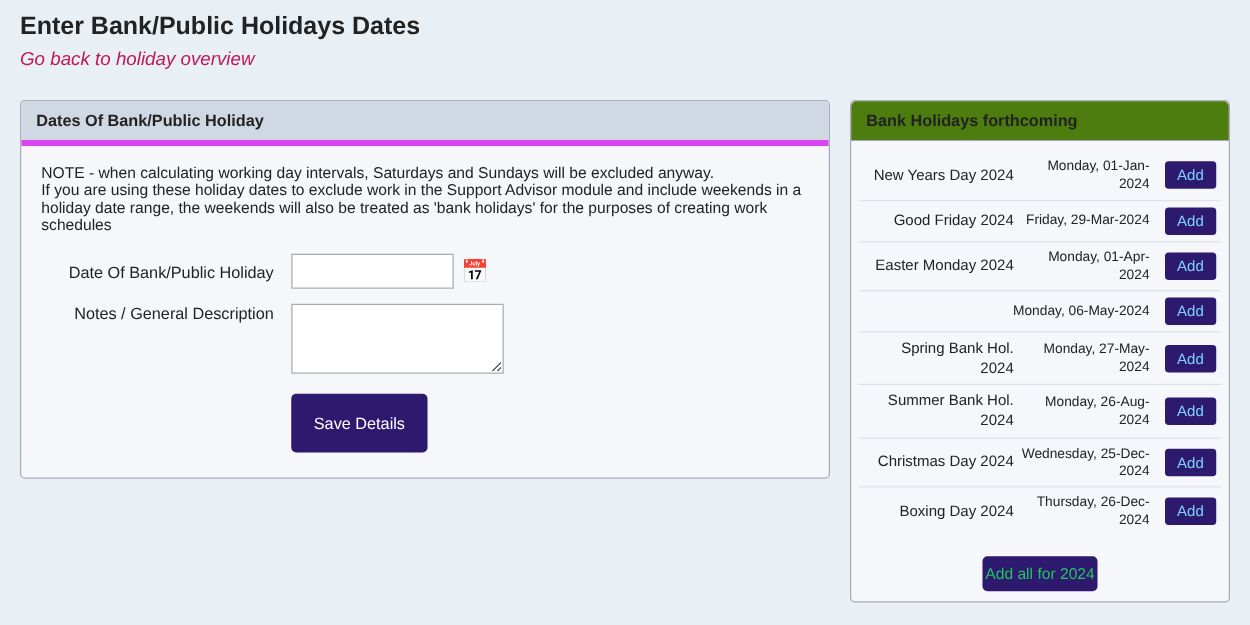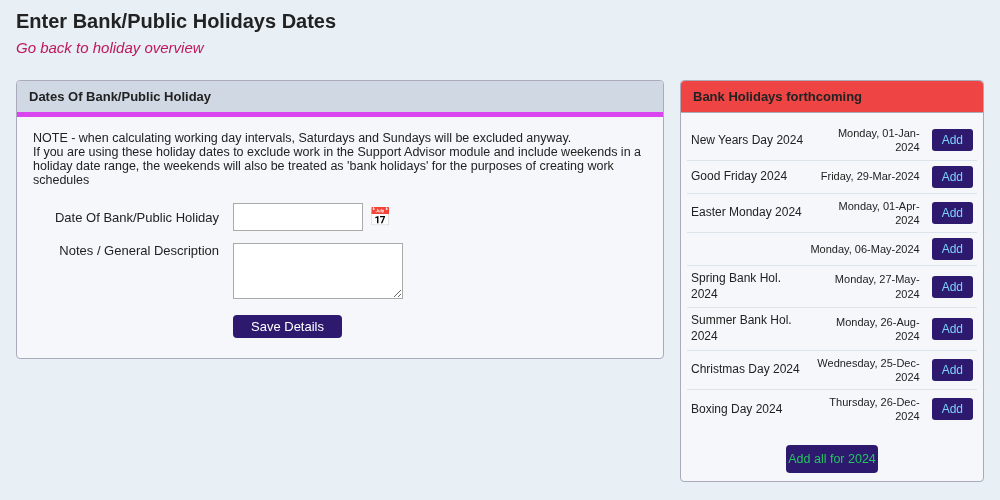--- a/index.html
+++ b/index.html
@@ -94,37 +94,37 @@
     }
     .form-row-notes {
       display: flex;
       align-items: flex-start;
       margin-bottom: 16px;
     }
     .save-btn {
       background: #2d1a6e;
       color: #fff;
       border: none;
-      padding: 4px 18px;
+      padding: 16px 18px;
       font-size: 13px;
       border-radius: 4px;
       cursor: pointer;
       margin-left: 200px;
     }
 
     
     .holidays-panel {
       flex: 1;
       border: 1px solid #aab;
       border-radius: 4px;
       background: #f5f7fa;
       min-width: 240px;
     }
     .holidays-panel-title {
-      background: #ef4444;
+      background: #4d7c0f;
       border-bottom: 1px solid #aab;
       padding: 8px 12px;
       font-weight: bold;
       font-size: 13px;
       border-radius: 4px 4px 0 0;
     }
     .holiday-list {
       padding: 8px 6px;
     }
     .holiday-row {
@@ -134,20 +134,21 @@
       padding: 5px 4px;
       border-bottom: 1px solid #dde3ea;
       gap: 4px;
     }
     .holiday-row:last-child { border-bottom: none; }
     .holiday-name {
       flex: 0 0 120px;
       font-size: 12px;
       color: #222;
       line-height: 1.3;
+      text-align: right;
     }
     .holiday-date {
       flex: 1;
       font-size: 11px;
       color: #222;
       text-align: right;
       padding-right: 8px;
       line-height: 1.3;
     }
     .add-btn {

